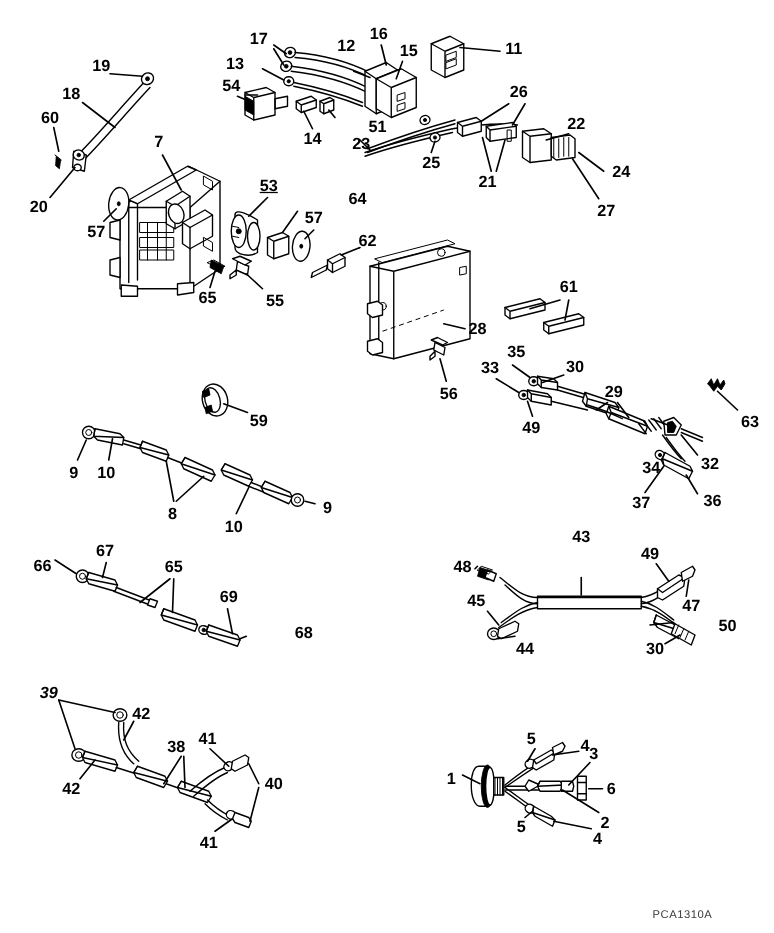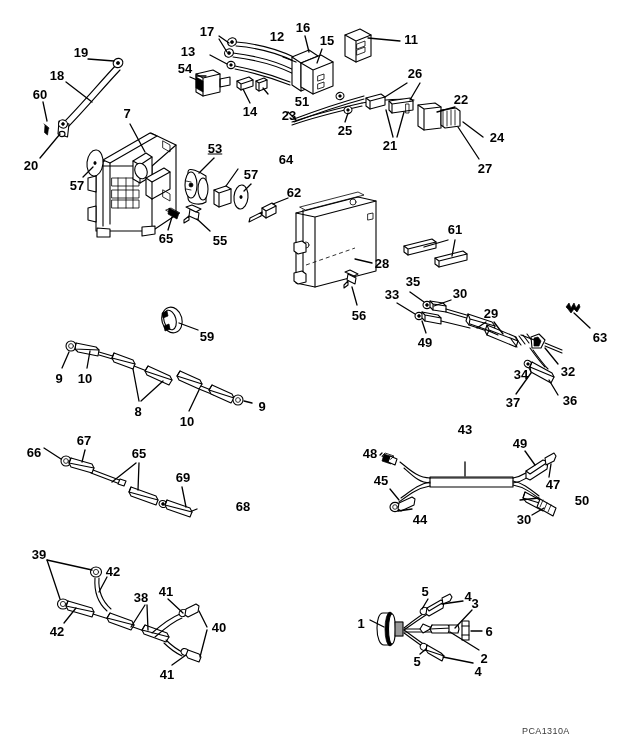--- a/index.html
+++ b/index.html
@@ -529,21 +529,21 @@
       <div class="callout" style="left: 491px; top: 313px;">29</div>
       <div class="callout" style="left: 460px; top: 293px;">30</div>
       <div class="callout" style="left: 425px; top: 342px;">49</div>
       <div class="callout" style="left: 568px; top: 371px;">32</div>
       <div class="callout" style="left: 392px; top: 294px;">33</div>
       <div class="callout" style="left: 521px; top: 326px; margin-top: 48px;">34</div>
       <div class="callout" style="left: 413px; top: 281px;">35</div>
       <div class="callout" style="left: 570px; top: 400px;">36</div>
       <div class="callout" style="left: 513px; top: 402px;">37</div>
       <div class="callout" style="left: 141px; top: 597px;">38</div>
-      <div class="callout" style="left: 39px; top: 554px;">39</div>
+      <div class="callout" style="left: 39px; top: 554px; font-style: italic;">39</div>
       <div class="callout" style="left: 219px; top: 627px;">40</div>
       <div class="callout" style="left: 166px; top: 591px;">41</div>
       <div class="callout" style="left: 167px; top: 674px;">41</div>
       <div class="callout" style="left: 113px; top: 571px;">42</div>
       <div class="callout" style="left: 57px; top: 631px;">42</div>
       <div class="callout" style="left: 465px; top: 429px;">43</div>
       <div class="callout" style="left: 420px; top: 519px;">44</div>
       <div class="callout" style="left: 381px; top: 480px;">45</div>
       <div class="callout" style="left: 524px; top: 519px;">30</div>
       <div class="callout" style="left: 553px; top: 484px;">47</div>

